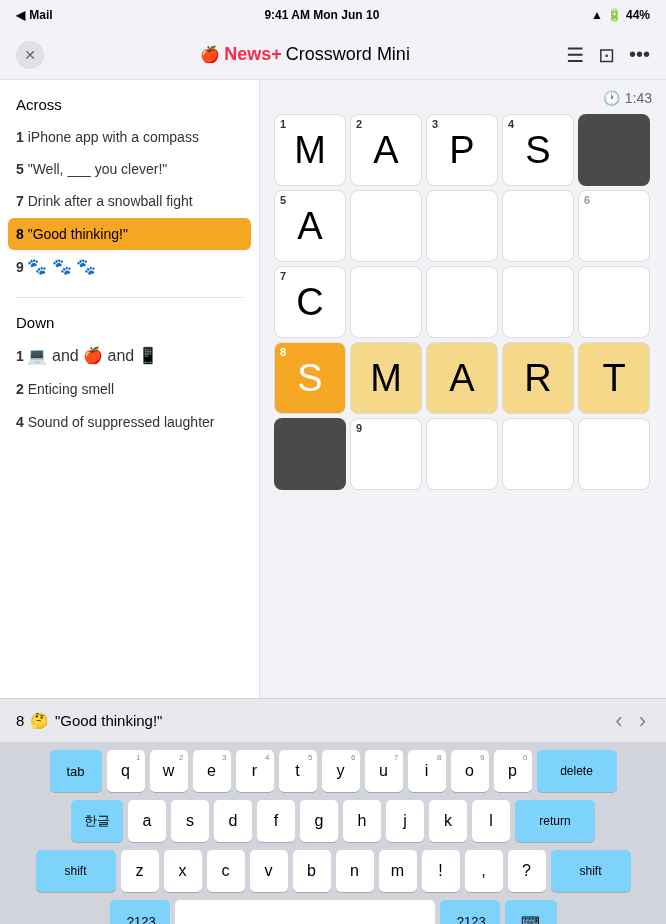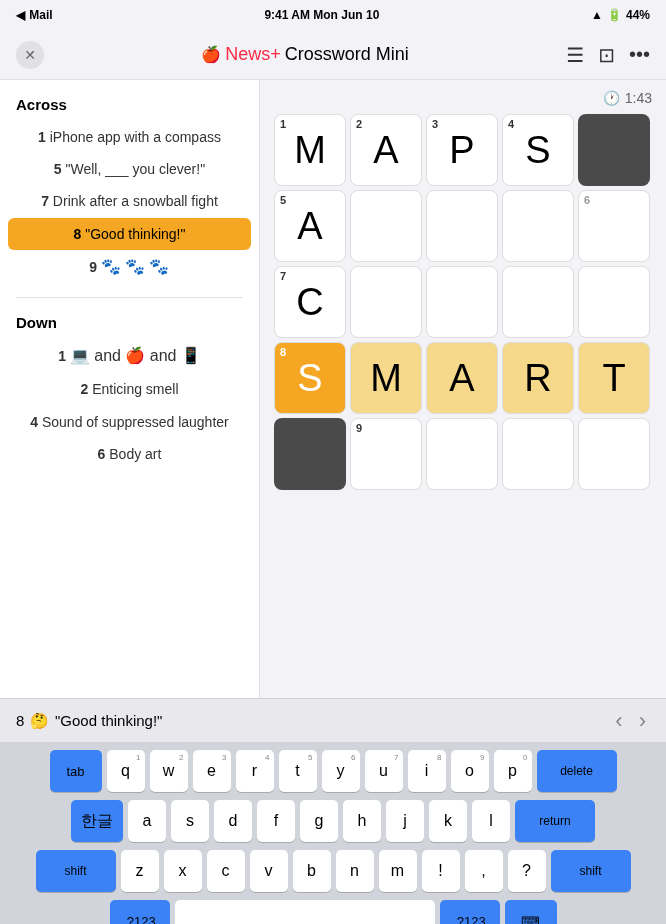--- a/index.html
+++ b/index.html
@@ -33,21 +33,21 @@
       height: 50px;
       display: flex;
       align-items: center;
       justify-content: space-between;
       padding: 0 16px;
       border-bottom: 1px solid #e0e0e5;
     }
     .header-left { display: flex; align-items: center; }
     .header-center { font-size: 18px; font-weight: 500; display: flex; align-items: center; gap: 4px; }
     .header-center .apple-logo { color: #fa2d48; font-size: 16px; }
-    .header-center .news-plus { color: #fa2d48; font-weight: 400; }
+    .header-center .news-plus { color: #fa2d48; font-weight: 700; }
     .header-right { display: flex; align-items: center; gap: 14px; }
     .close-btn {
       width: 28px; height: 28px;
       border-radius: 50%;
       background: #e0e0e5;
       display: flex; align-items: center; justify-content: center;
       font-size: 14px; color: #666; cursor: pointer;
     }
     .icon-btn { font-size: 20px; color: #333; cursor: pointer; }
 
@@ -60,31 +60,30 @@
     
     .clues-panel {
       width: 260px;
       background: white;
       border-right: 1px solid #e0e0e5;
       padding: 12px 0;
       overflow-y: auto;
     }
     .clue-section-title {
       font-size: 15px;
-      font-weight: 700;
+      font-weight: 400;
       padding: 4px 16px 8px;
       color: #000;
     }
     .clue-item {
       padding: 7px 16px;
       font-size: 14px;
       color: #333;
       line-height: 1.3;
       cursor: pointer;
-      text-align: center;
     }
     .clue-item.active {
       background: #f5a623;
       border-radius: 6px;
       margin: 0 8px;
       padding: 7px 8px;
       color: #000;
       font-weight: 500;
     }
     .clue-divider {
@@ -203,21 +202,21 @@
       justify-content: center;
       font-size: 16px;
       font-weight: 400;
       color: #000;
       cursor: pointer;
       box-shadow: 0 1px 0 #aaa;
       position: relative;
       padding: 0 4px;
     }
     .key.special {
-      background: #3b82f6;
+      background: #7dd3fc;
       color: #000;
       font-size: 13px;
       font-weight: 500;
       min-width: 52px;
     }
     .key.wide {
       min-width: 80px;
       font-size: 12px;
     }
     .key.space-key {
@@ -277,21 +276,20 @@
     <div class="clue-item active"><strong>8</strong> "Good thinking!"</div>
     <div class="clue-item"><strong>9</strong> <span class="clue-emoji">🐾 🐾 🐾</span></div>
 
     <div class="clue-divider"></div>
 
     <div class="clue-section-title">Down</div>
 
     <div class="clue-item"><strong>1</strong> <span class="clue-emoji">💻 and 🍎 and 📱</span></div>
     <div class="clue-item"><strong>2</strong> Enticing smell</div>
     <div class="clue-item"><strong>4</strong> Sound of suppressed laughter</div>
-    <div class="clue-item"><strong>6</strong> Body art</div>
   </div>
 
   <div class="grid-area">
     <div class="timer">
       <span>🕐</span>
       <span>1:43</span>
     </div>
     <div class="crossword-grid">
 
       <div class="cell normal"><span class="cell-number">1</span>M</div>
@@ -354,21 +352,21 @@
     <div class="key"><span class="key-sub">5</span>t</div>
     <div class="key"><span class="key-sub">6</span>y</div>
     <div class="key"><span class="key-sub">7</span>u</div>
     <div class="key"><span class="key-sub">8</span>i</div>
     <div class="key"><span class="key-sub">9</span>o</div>
     <div class="key"><span class="key-sub">0</span>p</div>
     <div class="key special wide">delete</div>
   </div>
 
   <div class="keyboard-row">
-    <div class="key special" style="font-size:16px">한글</div>
+    <div class="key special" style="font-size:13px">한글</div>
     <div class="key">a</div>
     <div class="key">s</div>
     <div class="key">d</div>
     <div class="key">f</div>
     <div class="key">g</div>
     <div class="key">h</div>
     <div class="key">j</div>
     <div class="key">k</div>
     <div class="key">l</div>
     <div class="key special wide">return</div>

